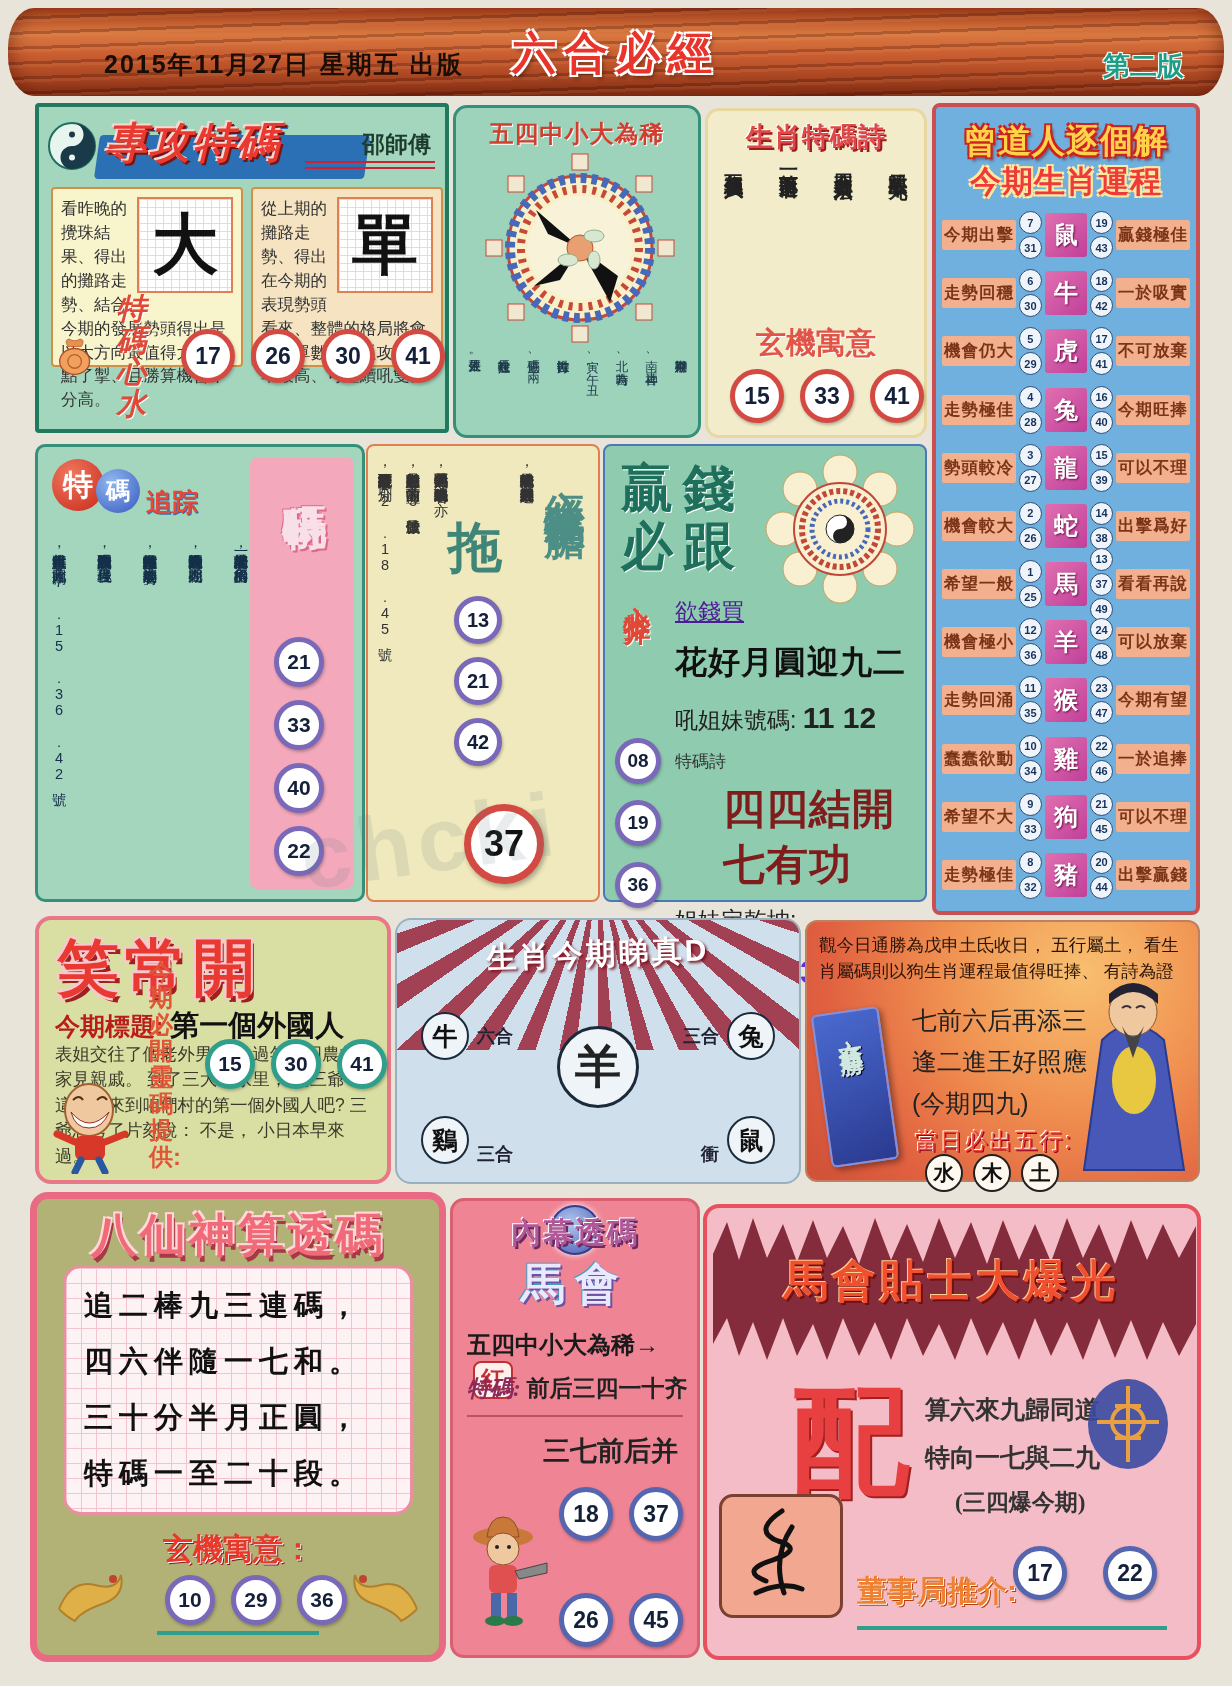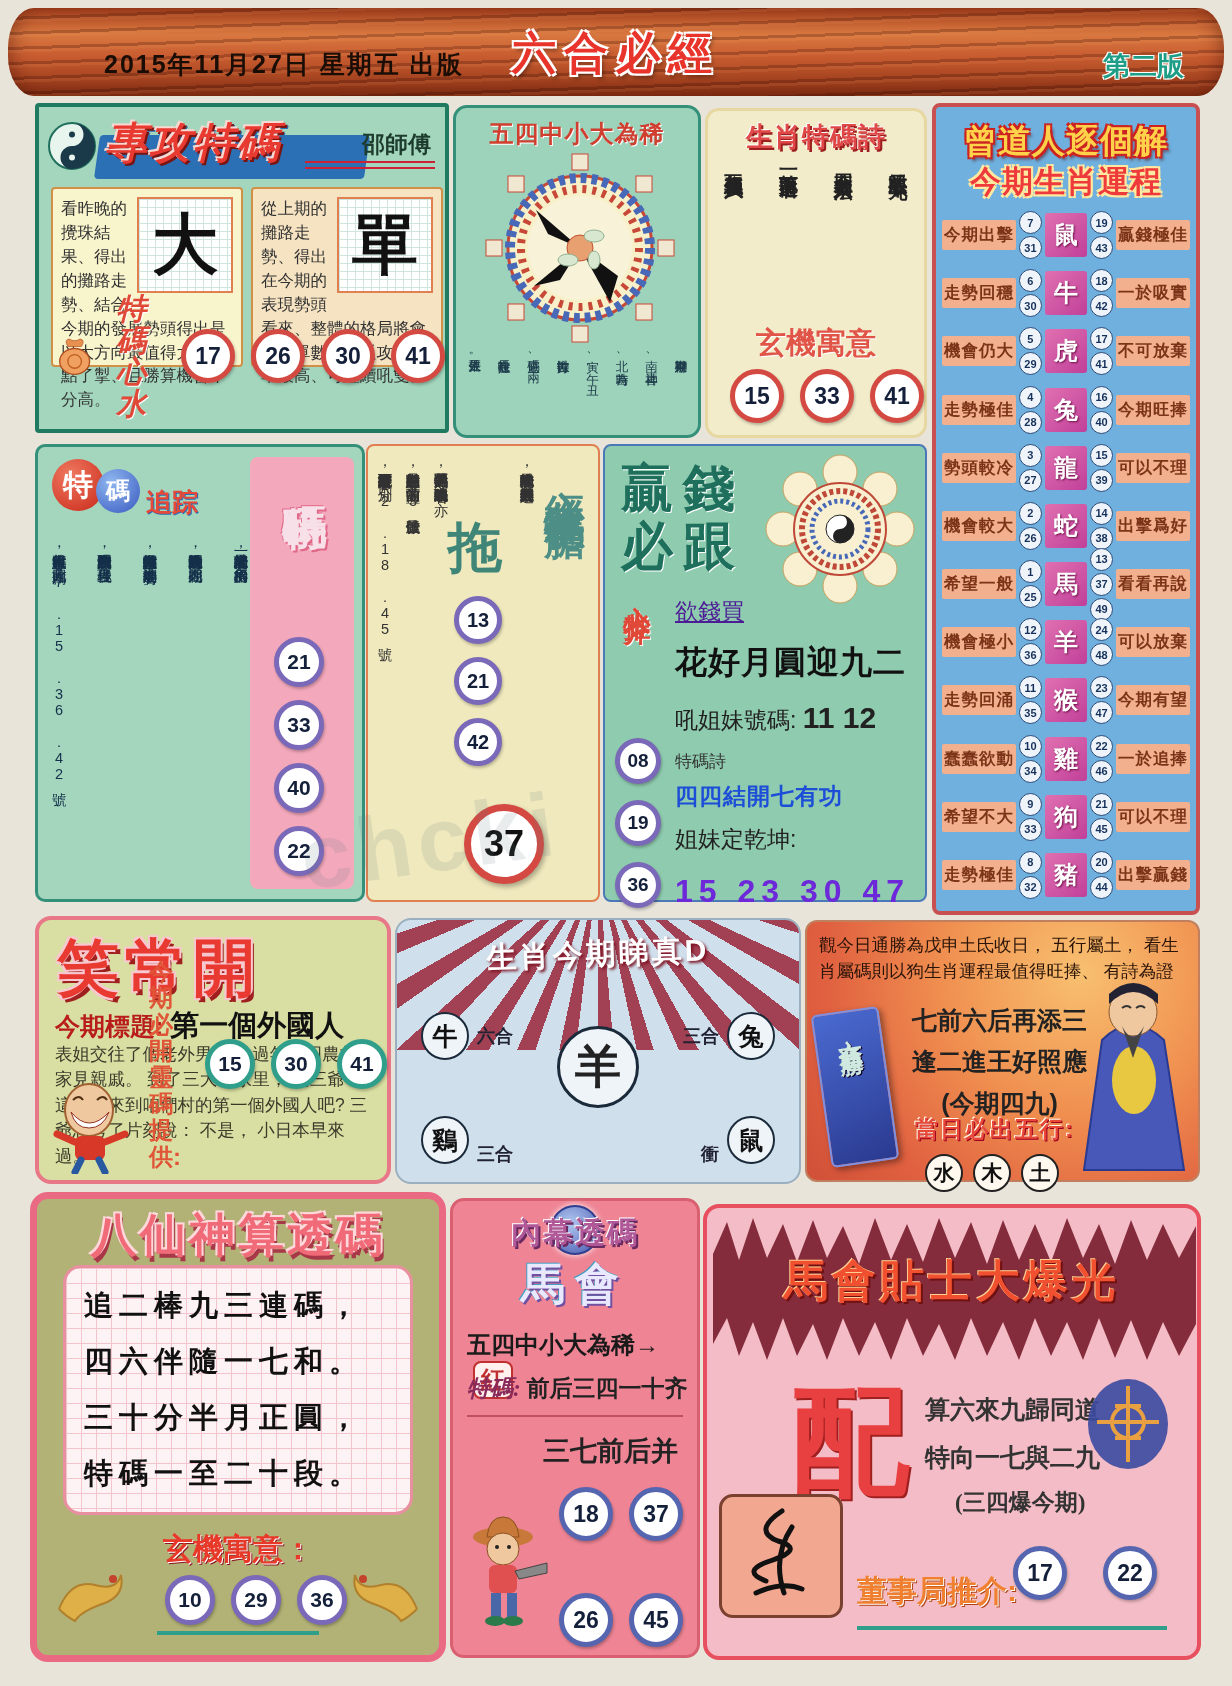--- a/index.html
+++ b/index.html
@@ -115,21 +115,21 @@
   #pG svg.flower{position:absolute;right:10px;top:8px;}
   #pG .cws{position:absolute;left:14px;top:138px;font-size:27px;font-weight:bold;color:#e04838;
      writing-mode:vertical-rl;text-orientation:upright;letter-spacing:4px;text-shadow:1px 1px 0 #fff;}
   #pG .balls-col{position:absolute;left:10px;top:292px;gap:16px;}
   #pG .content{position:absolute;left:70px;top:150px;right:10px;}
   #pG .l1{font-size:23px;color:#4c1d95;margin-bottom:14px;text-decoration:underline;}
   #pG .l2{font-size:32px;font-weight:bold;color:#111;margin-bottom:16px;letter-spacing:1px;}
   #pG .l3{font-size:23px;color:#222;margin-bottom:14px;}
   #pG .l3 b{font-size:30px;}
   #pG .l4{font-size:17px;color:#333;margin-bottom:8px;}
-  #pG .l5{font-size:23px;font-weight:bold;color:#1d4ed8;margin-bottom:12px;letter-spacing:1px;}
+  #pG .l5{font-size:42px;font-weight:bold;color:#7f1d1d;margin-bottom:12px;letter-spacing:1px;margin-left:48px;}
   #pG .l6{font-size:23px;color:#222;}
   #pG .l7{font-size:32px;font-weight:bold;color:#6d28d9;letter-spacing:6px;margin-top:18px;}
   
   #pH{left:35px;top:916px;width:356px;height:268px;background:#d9dfa2;border:4px solid #e87888;border-radius:16px;}
   #pH .ptitle{position:absolute;left:18px;top:6px;font-size:62px;font-weight:bold;color:#e83a30;letter-spacing:6px;
      text-shadow:-2px -2px 0 #f8c8d0,2px -2px 0 #f8c8d0,-2px 2px 0 #f8c8d0,3px 4px 0 #a02020;}
   #pH .sub{position:absolute;left:16px;top:86px;font-size:25px;}
   #pH .sub .lb{color:#b91c1c;font-weight:bold;}
   #pH .sub .hd{color:#111;font-weight:bold;font-size:29px;}
   #pH .body{position:absolute;left:16px;top:122px;right:12px;font-size:17.5px;line-height:1.45;color:#3a3a2a;}
@@ -144,22 +144,22 @@
   .zod{position:absolute;width:44px;height:44px;border-radius:50%;border:2.5px solid #1a2a3a;background:#eef4f8;
      display:flex;align-items:center;justify-content:center;font-size:25px;font-weight:bold;color:#111;font-family:"Liberation Serif",serif;}
   .rel{position:absolute;font-size:18px;color:#223;font-weight:bold;}
   #pI .center{position:absolute;left:50%;top:56%;transform:translate(-50%,-50%);width:76px;height:76px;border-radius:50%;
      border:3px solid #1a2a3a;background:#eef4f8;display:flex;align-items:center;justify-content:center;
      font-size:46px;font-weight:bold;font-family:"Liberation Serif",serif;}
   
   #pJ{left:805px;top:920px;width:395px;height:262px;border:2px solid #c08060;border-radius:12px;
      background:radial-gradient(circle at 70% 20%,#f8c070 0%,#f09050 40%,#e06040 75%,#d05038 100%);}
   #pJ .intro{position:absolute;left:12px;top:10px;right:10px;font-size:17.5px;line-height:1.5;color:#2a1408;}
-  #pJ .poem{position:absolute;left:105px;top:78px;font-size:25px;font-weight:bold;color:#222;line-height:1.65;text-align:center;}
-  #pJ .wuxing{position:absolute;left:108px;top:192px;font-size:23px;font-weight:bold;color:#e84838;
+  #pJ .poem{position:absolute;left:105px;top:78px;font-size:25px;font-weight:normal;color:#222;line-height:1.65;text-align:left;}
+  #pJ .wuxing{position:absolute;left:108px;top:204px;font-size:23px;font-weight:normal;color:#e84838;
      text-shadow:-1px -1px 0 #ffe,1px 1px 0 #902;letter-spacing:2px;}
   #pJ .elems{position:absolute;left:118px;top:208px;display:flex;gap:10px;top:232px;}
   .elem{width:34px;height:34px;border-radius:50%;border:2px solid #222;background:#fff8ee;display:flex;align-items:center;
      justify-content:center;font-size:21px;font-weight:bold;color:#111;}
   .book{position:absolute;left:14px;top:88px;width:64px;height:150px;background:linear-gradient(160deg,#4a6ad0,#2a3a90);
      border:2px solid #8090e0;border-radius:6px;transform:rotate(-8deg);box-shadow:3px 3px 6px rgba(0,0,0,.4);}
   .book .bt{position:absolute;left:50%;top:8px;transform:translateX(-50%);writing-mode:vertical-rl;text-orientation:upright;
      color:#cfe8e0;font-size:24px;font-weight:bold;letter-spacing:4px;text-shadow:1px 1px 0 #102;}
   
   #pK{left:30px;top:1192px;width:416px;height:470px;background:#b2b276;border:7px solid #ea6a84;border-radius:18px;}

